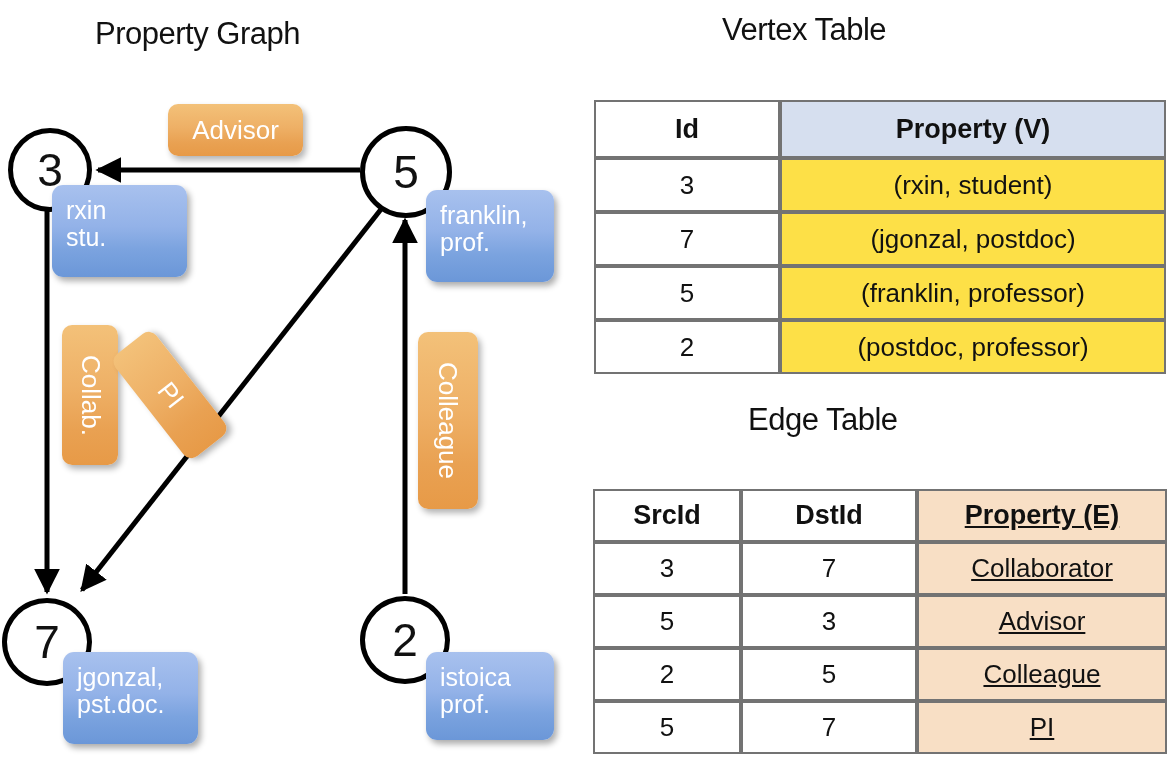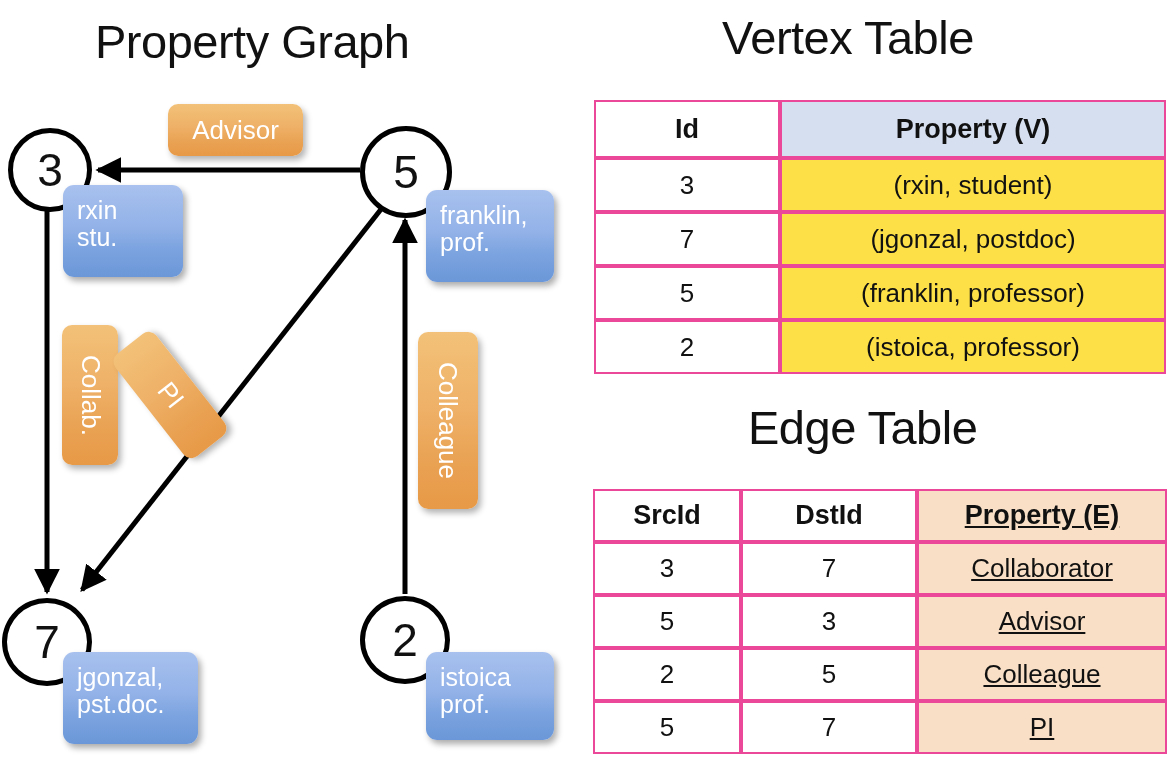--- a/index.html
+++ b/index.html
@@ -5,21 +5,21 @@
   html,body{margin:0;padding:0;}
   body{
     width:1170px;height:760px;background:#ffffff;
     font-family:"Liberation Sans", sans-serif;
     color:#000;overflow:hidden;position:relative;
   }
   .root{position:absolute;left:0;top:0;width:1170px;height:760px;}
 
   
   .title{
-    position:absolute;font-weight:300;font-size:47px;line-height:1;
+    position:absolute;font-weight:300;font-size:31px;line-height:1;
     letter-spacing:-0.5px;color:#111;white-space:nowrap;
   }
   #title-property-graph{left:95px;top:18px;}
   #title-vertex-table{left:722px;top:14px;}
   #title-edge-table{left:748px;top:404px;}
 
   
   #graph-panel{position:absolute;left:0;top:80px;width:585px;height:680px;}
   #graph-svg{position:absolute;left:0;top:0;width:585px;height:680px;}
 
@@ -36,21 +36,21 @@
   #node-2{left:360px;top:516px;width:90px;height:88px;}
 
   
   .prop-box{
     position:absolute;border-radius:11px;
     background:linear-gradient(180deg,#a8c1ee 0%,#93b2e8 45%,#7ba3df 70%,#6b97d8 100%);
     box-shadow:3px 4px 6px rgba(0,0,0,0.33);
     color:#ffffff;font-size:25px;font-weight:300;line-height:1.08;
     padding:12px 0 12px 14px;box-sizing:border-box;z-index:4;
   }
-  #prop-rxin{left:63px;top:105px;width:120px;height:92px;}
+  #prop-rxin{left:52px;top:105px;width:135px;height:92px;}
   #prop-franklin{left:426px;top:110px;width:128px;height:92px;}
   #prop-jgonzal{left:63px;top:572px;width:135px;height:92px;}
   #prop-istoica{left:426px;top:572px;width:128px;height:88px;}
   .prop-line{display:block;white-space:nowrap;}
 
   
   .edge-label{
     position:absolute;border-radius:10px;
     background:linear-gradient(180deg,#f3c179 0%,#eeb066 45%,#e9a152 75%,#e79a47 100%);
     box-shadow:3px 4px 6px rgba(0,0,0,0.30);
@@ -65,21 +65,21 @@
   #label-colleague .rot{transform:rotate(90deg);white-space:nowrap;}
   #label-pi{
     left:144px;top:250px;width:52px;height:130px;
     transform:rotate(-38deg);
   }
   #label-pi .rot{transform:rotate(90deg);white-space:nowrap;}
 
   
   .tbl{position:absolute;border-collapse:separate;border-spacing:0;}
   .tbl td,.tbl th{
-    border:2px solid #ec4899;background:#ffffff;
+    border:2px solid #737373;background:#ffffff;
     text-align:center;vertical-align:middle;
     font-size:26px;font-weight:300;color:#111;
     padding:0;height:54px;box-sizing:border-box;
   }
   .tbl th{font-weight:bold;font-size:27px;height:58px;}
 
   
   #vertex-table{left:594px;top:100px;}
   #vertex-table .c-id{width:186px;}
   #vertex-table .c-prop{width:386px;background:#fde047;}
@@ -179,21 +179,21 @@
       <tr>
         <td class="c-id">7</td>
         <td class="c-prop">(jgonzal, postdoc)</td>
       </tr>
       <tr>
         <td class="c-id">5</td>
         <td class="c-prop">(franklin, professor)</td>
       </tr>
       <tr>
         <td class="c-id">2</td>
-        <td class="c-prop">(istoica, professor)</td>
+        <td class="c-prop">(postdoc, professor)</td>
       </tr>
     </tbody>
   </table>
 
   <table class="tbl" id="edge-table">
     <thead>
       <tr>
         <th class="c-src">SrcId</th>
         <th class="c-dst">DstId</th>
         <th class="c-prop">Property (E)</th>

